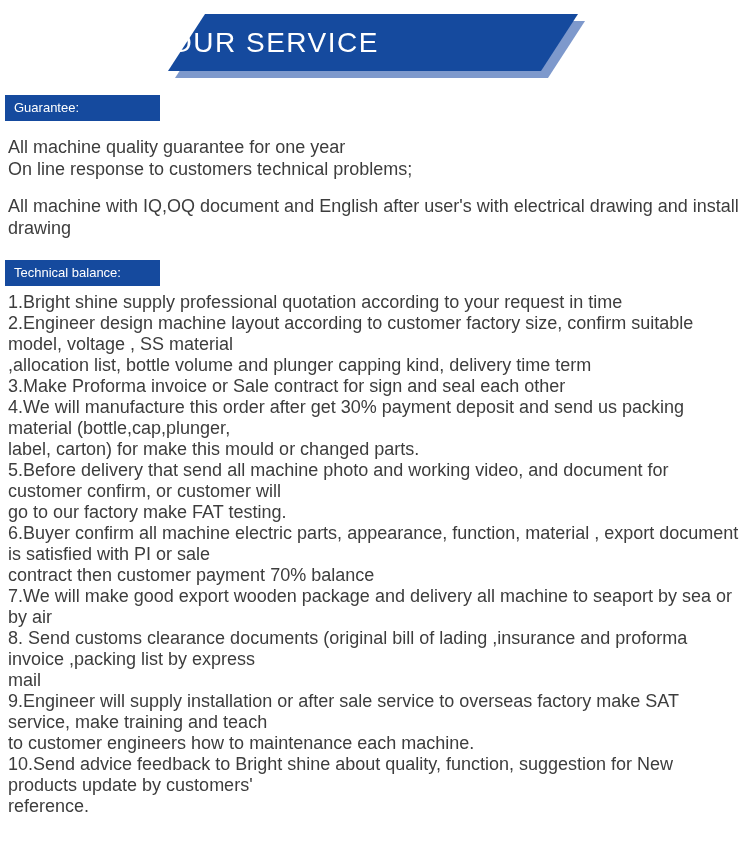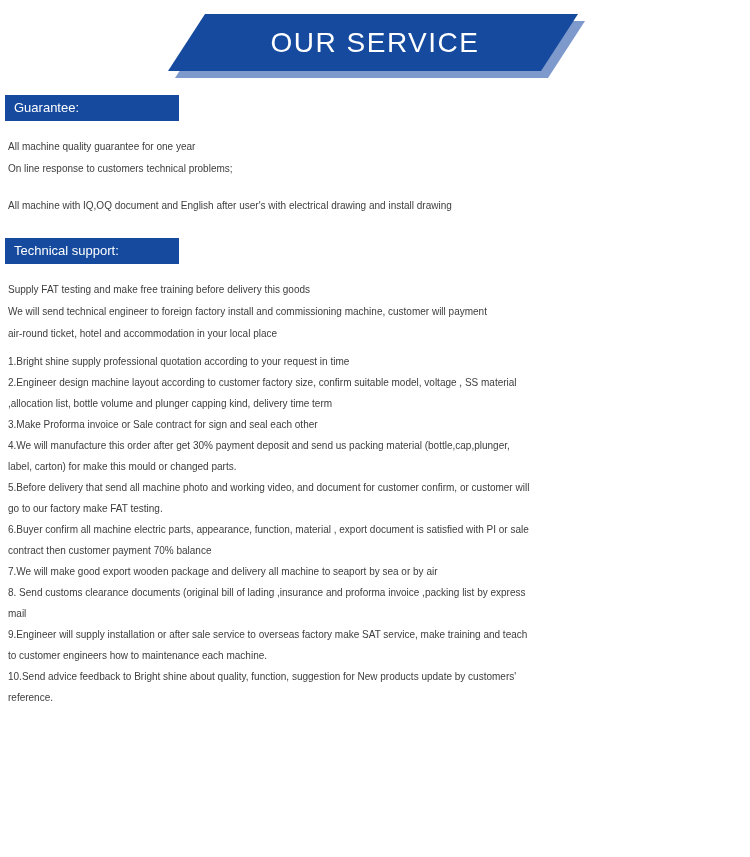--- a/index.html
+++ b/index.html
@@ -24,46 +24,46 @@
     position: absolute;
     top: 0;
     left: 0;
     display: block;
   }
   .banner-title {
     position: absolute;
     left: 170px;
     top: 27px;
     width: 410px;
-    text-align: center;
+    text-align: left;
     font-size: 28px;
     letter-spacing: 1.5px;
     color: #ffffff;
     white-space: nowrap;
   }
   
   .content {
     position: relative;
   }
   .hdr {
     margin-left: 5px;
     height: 26px;
     line-height: 26px;
     background: #154a9e;
     color: #ffffff;
     font-size: 13px;
     padding-left: 9px;
     box-sizing: border-box;
   }
-  .hdr.narrow { width: 174px; }
+  .hdr.narrow { width: 155px; }
   .hdr.wide   { width: 340px; }
   .body-text {
     margin: 0 0 0 8px;
     padding-right: 10px;
-    font-size: 10px;
+    font-size: 18px;
     line-height: 22px;
     color: #3d3d3d;
     white-space: pre-line;
   }
   .body-text.list {
     line-height: 21px;
   }
   .mt-band   { margin-top: 0; }
   .mt-para   { margin-top: 15px; }
   .mt-hdr-1  { margin-top: 19px; }
@@ -89,24 +89,21 @@
     <div class="hdr narrow mt-band">Guarantee:</div>
     <p class="body-text mt-para">All machine quality guarantee for one year
 On line response to customers technical problems;</p>
   </section>
 
   <section>
     <p class="body-text mt-para">All machine with IQ,OQ document and English after user's with electrical drawing and install drawing</p>
   </section>
 
   <section>
-    <div class="hdr narrow mt-hdr-2">Technical support:</div>
-    <p class="body-text mt-para">Supply FAT testing and make free training before delivery this goods
-We will send technical engineer to foreign factory install and commissioning machine, customer will payment
-air-round ticket, hotel and accommodation in your local place</p>
+    <div class="hdr narrow mt-hdr-2">Technical balance:</div>
   </section>
 
   <section>
     <p class="body-text list mt-list">1.Bright shine supply professional quotation according to your request in time
 2.Engineer design machine layout according to customer factory size, confirm suitable model, voltage , SS material
 ,allocation list, bottle volume and plunger capping kind, delivery time term
 3.Make Proforma invoice or Sale contract for sign and seal each other
 4.We will manufacture this order after get 30% payment deposit and send us packing material (bottle,cap,plunger,
 label, carton) for make this mould or changed parts.
 5.Before delivery that send all machine photo and working video, and document for customer confirm, or customer will

